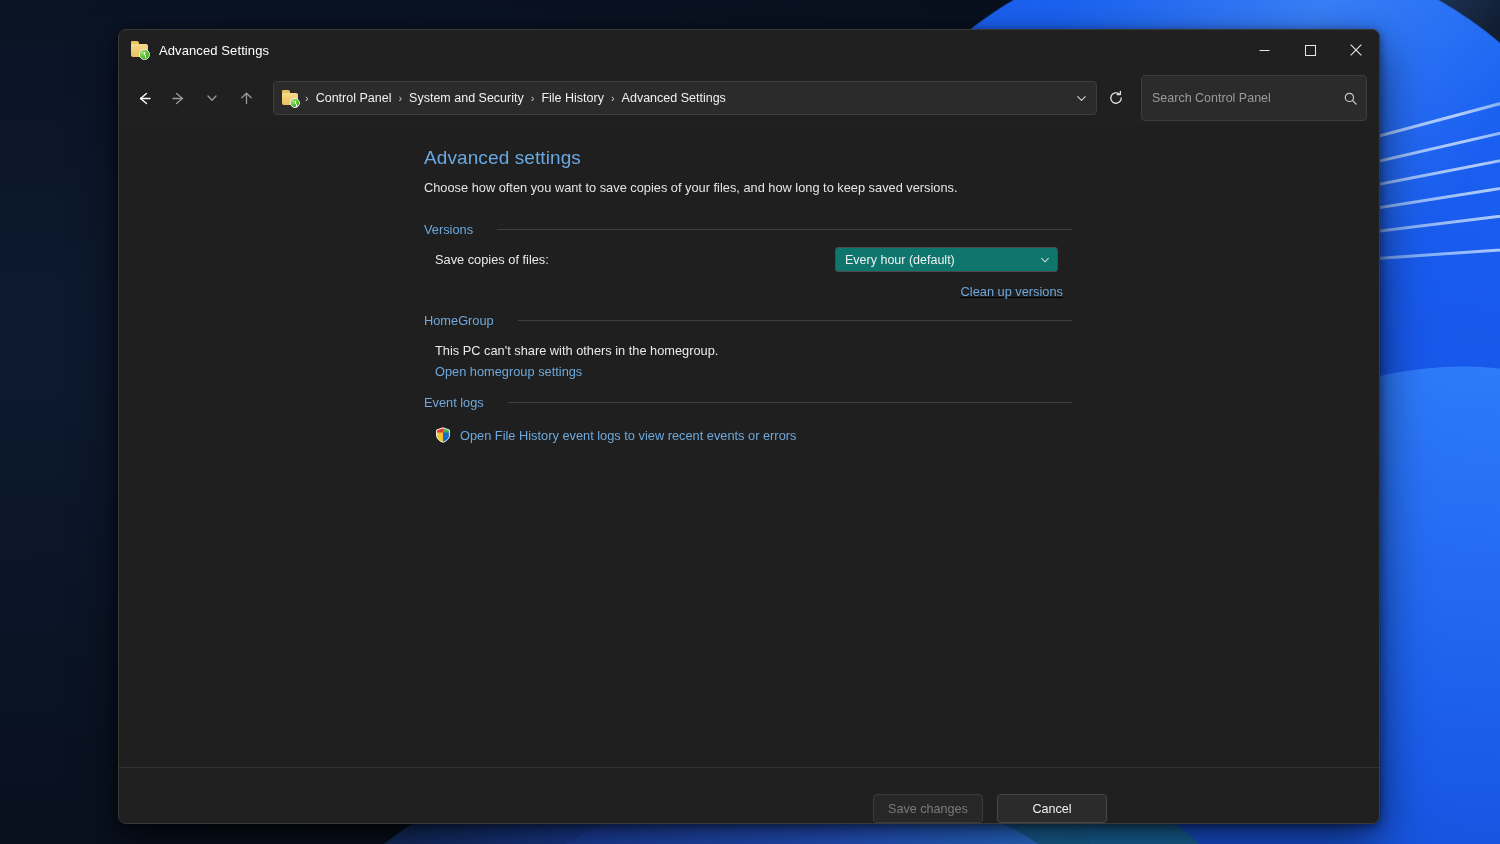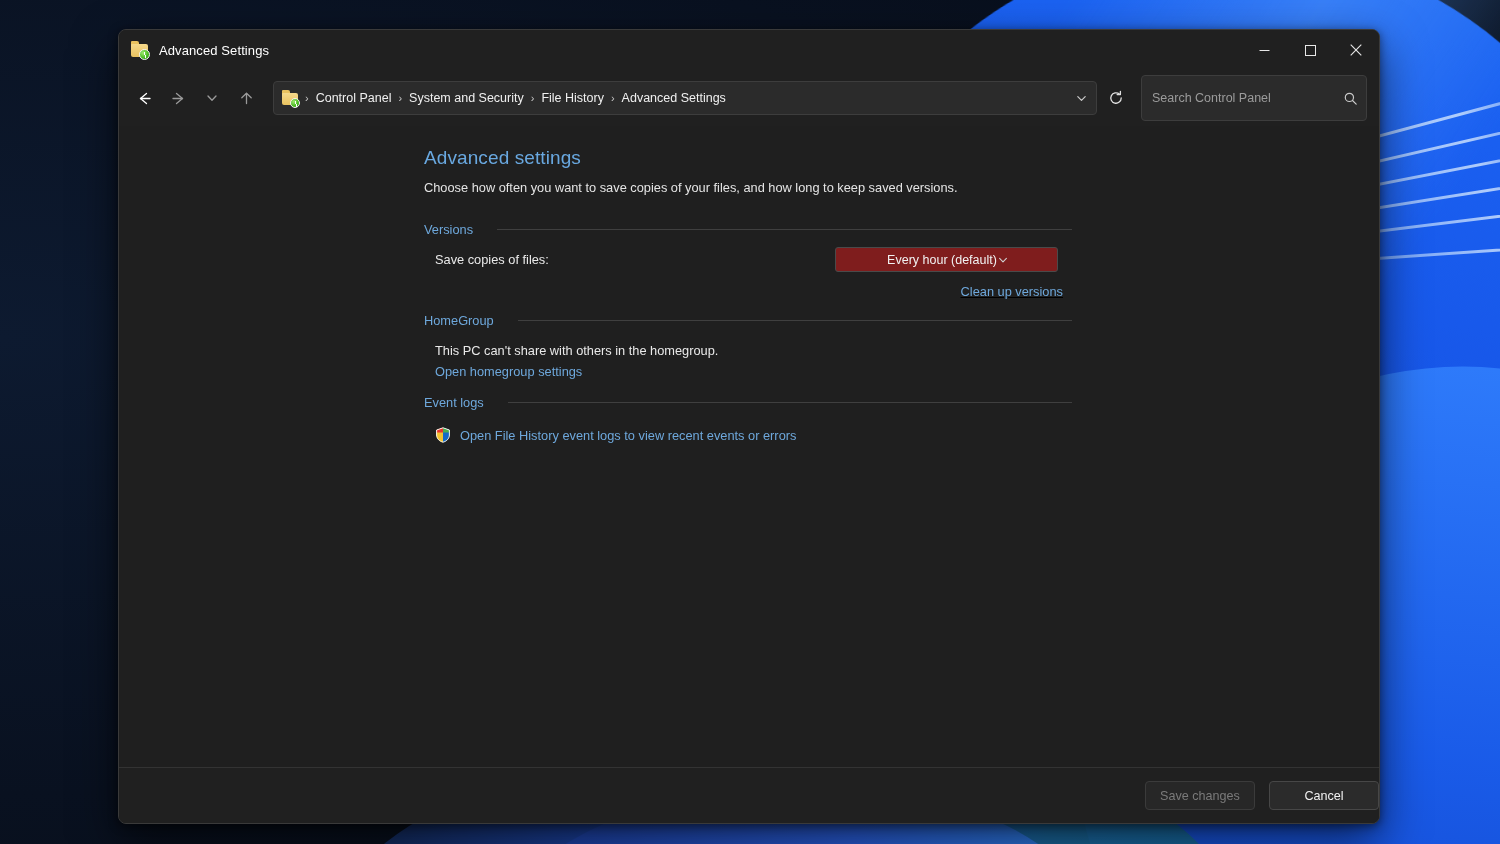--- a/index.html
+++ b/index.html
@@ -291,29 +291,29 @@
   }
   .row .rlabel {
     color: #e9e9e9;
     font-size: 12.8px;
     width: 400px;
     flex: 0 0 auto;
   }
   .combo {
     width: 223px;
     height: 25px;
-    background: #7f1d1d;
+    background: #0f766e;
     border: 1px solid #4a4a4a;
     border-radius: 3px;
     display: flex;
     align-items: center;
     padding: 0 6px 0 9px;
     color: #f1f1f1;
     font-size: 12.5px;
-    justify-content: center;
+    justify-content: space-between;
   }
   .combo .carr { color: #cfcfcf; display: flex; }
 
   .link {
     color: #6ea8dc;
     font-size: 12.8px;
     text-decoration: none;
     cursor: pointer;
   }
 
@@ -342,22 +342,23 @@
   }
   #shield-icon { width: 16px; height: 16px; flex: 0 0 auto; }
 
   
   #footer {
     height: 56px;
     background: #202020;
     border-top: 1px solid #333333;
     flex: 0 0 auto;
     display: flex;
-    align-items: center;
+    align-items: flex-end;
     justify-content: flex-end;
+    padding-right: 272px;
     gap: 14px;
   }
   .btn {
     height: 29px;
     min-width: 110px;
     border-radius: 4px;
     font-family: "Liberation Sans", sans-serif;
     font-size: 12.6px;
     display: flex; align-items: center; justify-content: center;
     border: 1px solid #474747;

